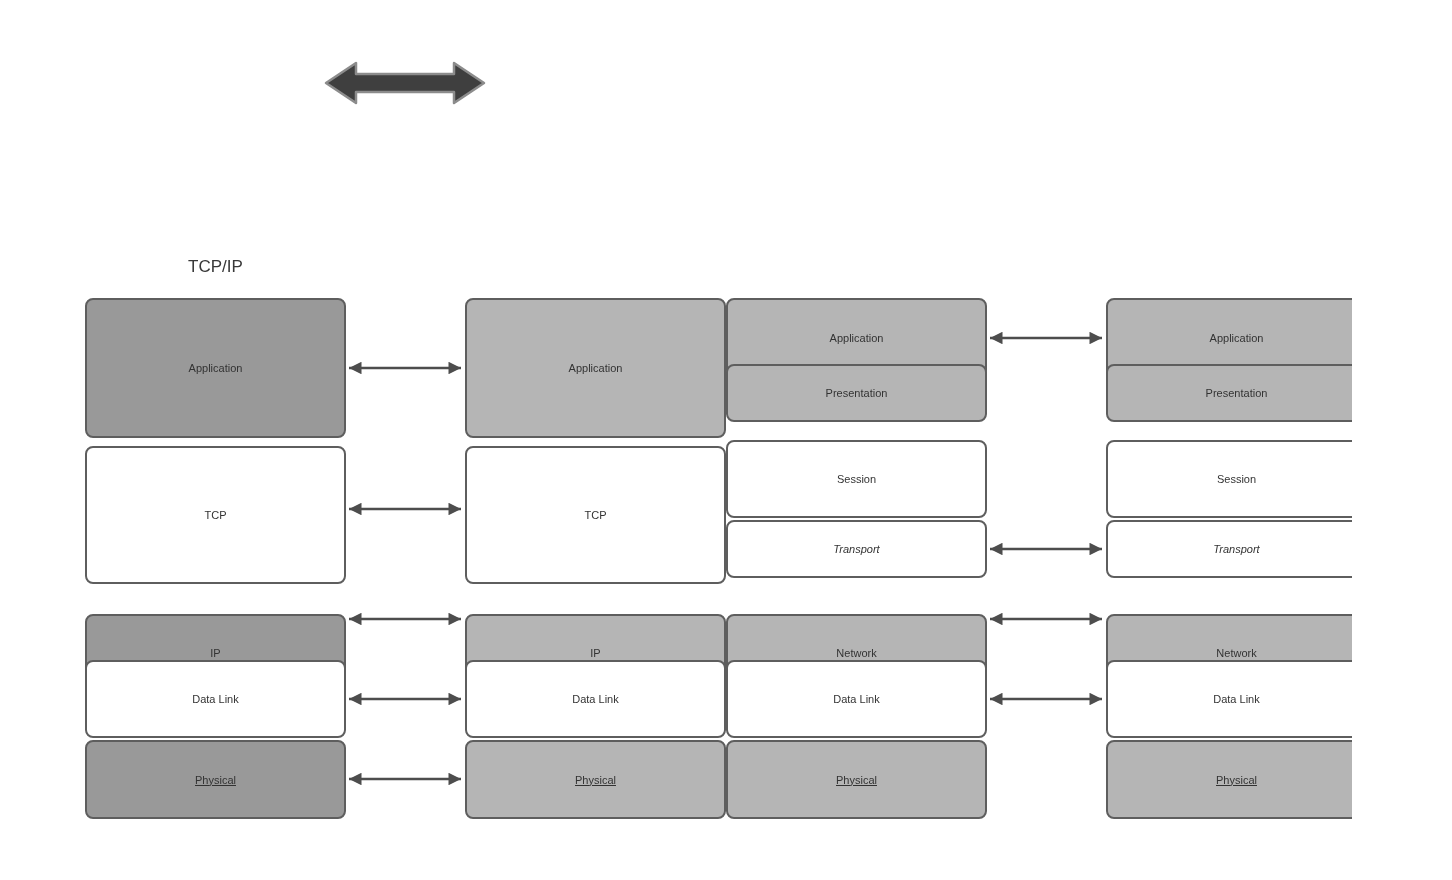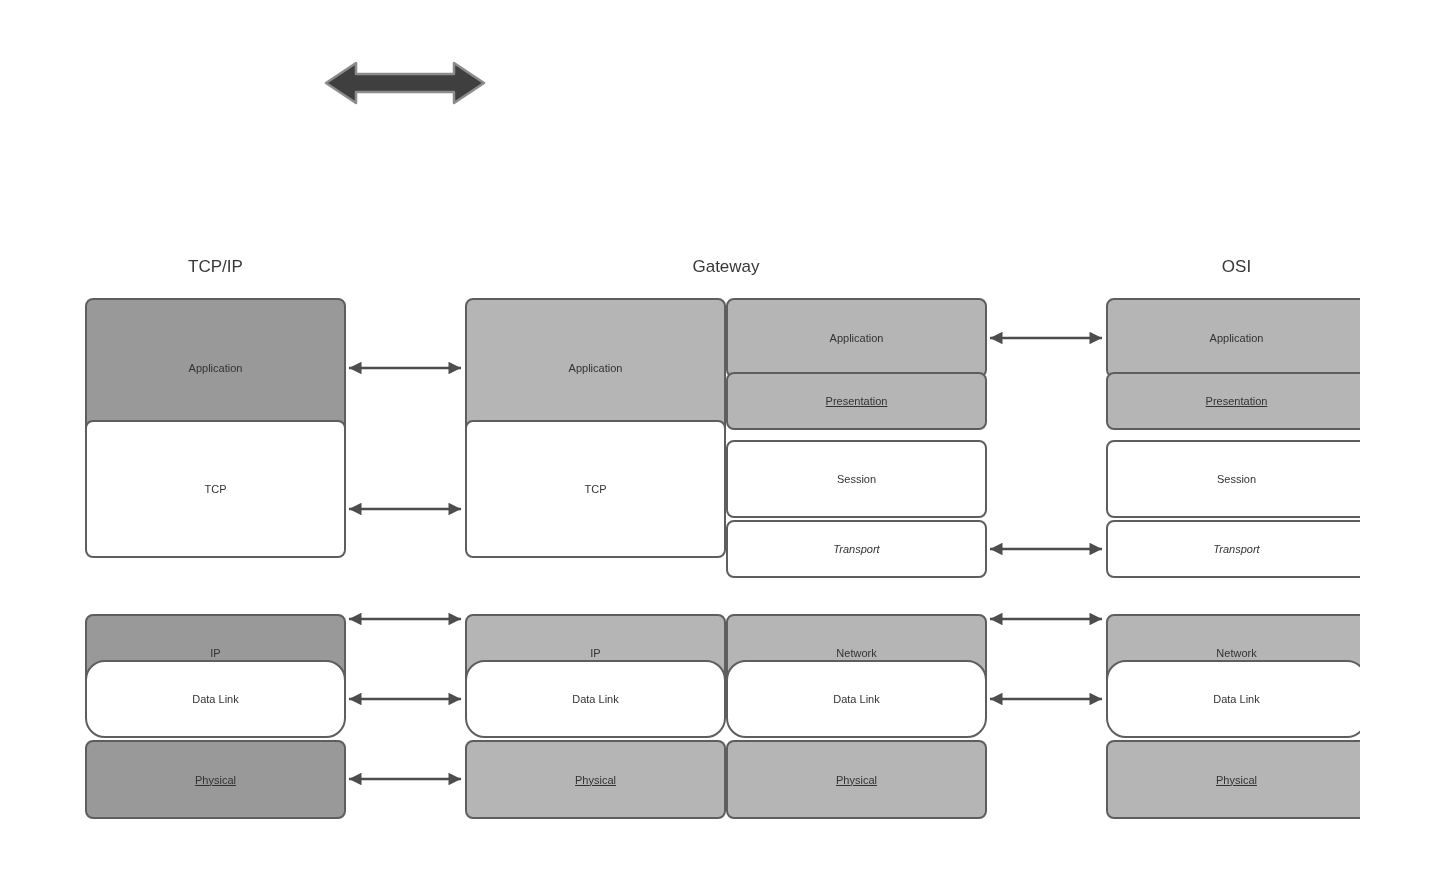--- a/index.html
+++ b/index.html
@@ -7,21 +7,20 @@
     padding: 0;
     background: #ffffff;
     font-family: "Liberation Sans", sans-serif;
   }
   .canvas {
     position: relative;
     width: 1352px;
     height: 880px;
     background: #ffffff;
     overflow: hidden;
-    padding-left: 8px;
   }
   .col-header {
     position: absolute;
     top: 255px;
     height: 24px;
     line-height: 24px;
     text-align: center;
     font-size: 17px;
     color: #383838;
   }
@@ -46,50 +45,48 @@
   .white { background: #ffffff; }
 
   
   .c1 { left: 85px;   width: 261px; }
   .c2 { left: 465px;  width: 261px; }
   .c3 { left: 726px;  width: 261px; }
   .c4 { left: 1106px; width: 261px; }
 
   
   .r1 { top: 298px; height: 80px; }
-  .r2 { top: 372px; height: 58px; text-decoration: underline; }
+  .r2 { top: 364px; height: 58px; }
   .r3 { top: 440px; height: 78px; }
   .r4 { top: 520px; height: 58px; font-style: italic; }
   .r5 { top: 580px; height: 78px; margin-top: 34px; }
-  .r6 { top: 660px; height: 78px; border-radius: 20px; }
+  .r6 { top: 660px; height: 78px; }
   .r7 { top: 740px; height: 79px; text-decoration: underline; }
   
   .rA { top: 298px; height: 140px; }
-  .rB { top: 420px; height: 138px; }
+  .rB { top: 446px; height: 138px; }
 
   .arrow-layer {
     position: absolute;
     left: 0; top: 0;
     width: 1452px;
     height: 880px;
     pointer-events: none;
   }
 </style>
 </head>
 <body>
 
 <div class="canvas">
 
   <svg class="arrow-layer" width="1452" height="880" viewBox="0 0 1452 880">
     <polygon points="326,83 356,63 356,74 454,74 454,63 484,83 454,103 454,92 356,92 356,103" fill="#3f3f3f" stroke="#8c8c8c" stroke-width="2.5" stroke-linejoin="round"></polygon>
   </svg>
 
   <div class="col-header hdr-c1">TCP/IP</div>
-  <div class="col-header hdr-gw">Gateway</div>
-  <div class="col-header hdr-c4">OSI</div>
 
   <div class="box dark  c1 rA">Application</div>
   <div class="box white c1 rB">TCP</div>
   <div class="box dark  c1 r5">IP</div>
   <div class="box white c1 r6">Data Link</div>
   <div class="box dark  c1 r7">Physical</div>
 
   <div class="box light c2 rA">Application</div>
   <div class="box white c2 rB">TCP</div>
   <div class="box light c2 r5">IP</div>

